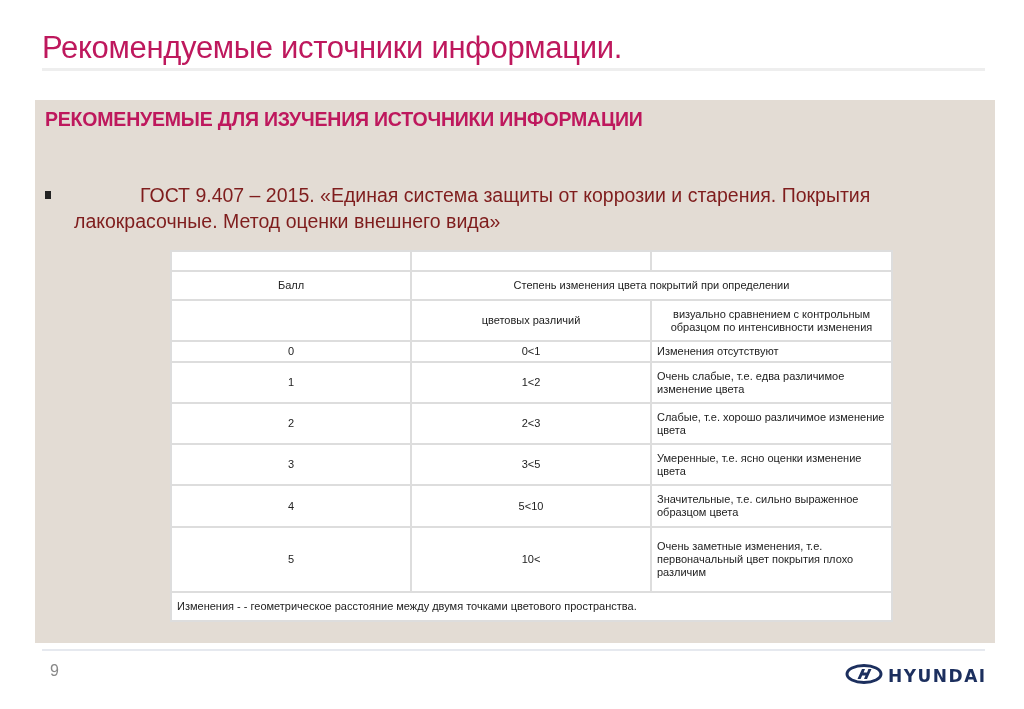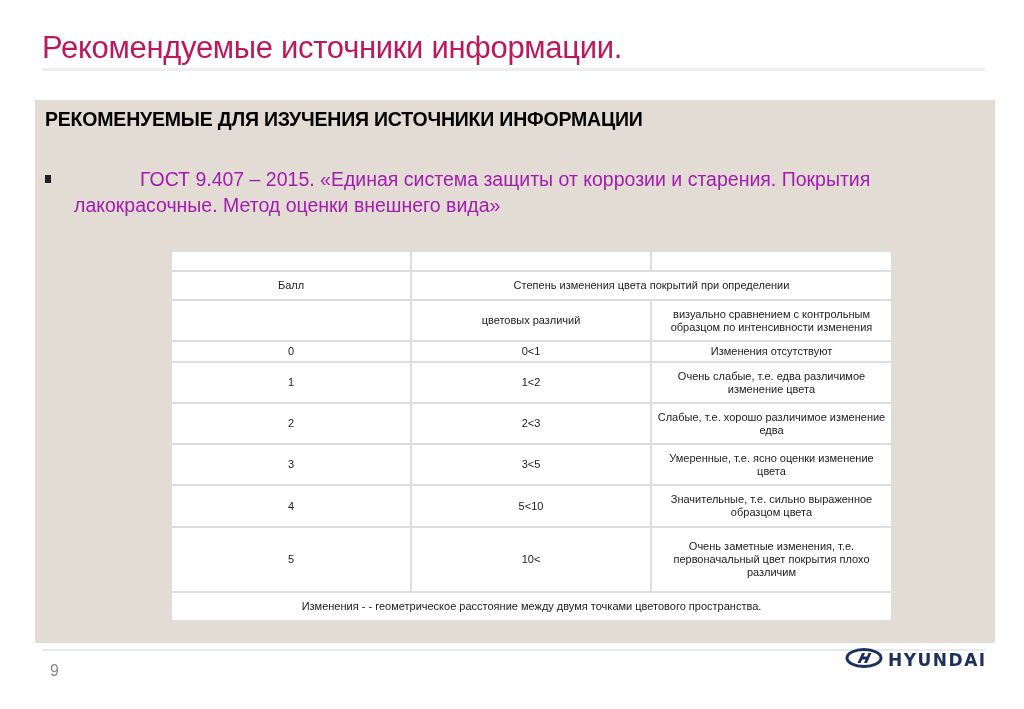--- a/index.html
+++ b/index.html
@@ -40,32 +40,32 @@
       width: 960px;
       height: 543px;
       background: #e3dcd4;
     }
     .panel-heading {
       position: absolute;
       left: 10px;
       top: 8px;
       font-size: 19.5px;
       font-weight: bold;
-      color: #000000;
+      color: #be185d;
       letter-spacing: -0.2px;
       white-space: nowrap;
     }
     .bullet-item {
       position: absolute;
       left: 10px;
-      top: 66px;
+      top: 82px;
       width: 930px;
       font-size: 19.5px;
       line-height: 26px;
-      color: #a21caf;
+      color: #7f1d1d;
     }
     .bullet-mark {
       position: absolute;
       left: 0;
       top: 9px;
       width: 6px;
       height: 8px;
       background: #222;
     }
     .bullet-text {
@@ -84,40 +84,40 @@
       table-layout: fixed;
     }
     table.grade-table td {
       border: 2px solid #dddddd;
       padding: 0 5px;
       vertical-align: middle;
       line-height: 13px;
       margin-left: 48px;
     }
     .c { text-align: center; }
-    .l { text-align: center; }
+    .l { text-align: left; }
     .footer-rule {
       position: absolute;
       left: 42px;
       top: 649px;
       width: 943px;
       height: 2px;
       background: #e6e9ef;
     }
     .page-number {
       position: absolute;
       left: 50px;
       top: 662px;
       font-size: 16px;
       color: #888;
     }
     .logo {
       position: absolute;
       left: 845px;
-      top: 648px;
+      top: 664px;
       display: flex;
       align-items: center;
       gap: 5px;
     }
     .logo-word {
       font-family: "DejaVu Sans", sans-serif;
       font-weight: bold;
       font-size: 17px;
       letter-spacing: 1.5px;
       color: #1c2f5e;
@@ -164,21 +164,21 @@
       <td class="l">Изменения отсутствуют</td>
     </tr>
     <tr style="height:41px">
       <td class="c">1</td>
       <td class="c">1&lt;2</td>
       <td class="l">Очень слабые, т.е. едва различимое изменение цвета</td>
     </tr>
     <tr style="height:41px">
       <td class="c">2</td>
       <td class="c">2&lt;3</td>
-      <td class="l">Слабые, т.е. хорошо различимое изменение едва</td>
+      <td class="l">Слабые, т.е. хорошо различимое изменение цвета</td>
     </tr>
     <tr style="height:41px">
       <td class="c">3</td>
       <td class="c">3&lt;5</td>
       <td class="l">Умеренные, т.е. ясно оценки изменение цвета</td>
     </tr>
     <tr style="height:42px">
       <td class="c">4</td>
       <td class="c">5&lt;10</td>
       <td class="l">Значительные, т.е. сильно выраженное образцом цвета</td>

